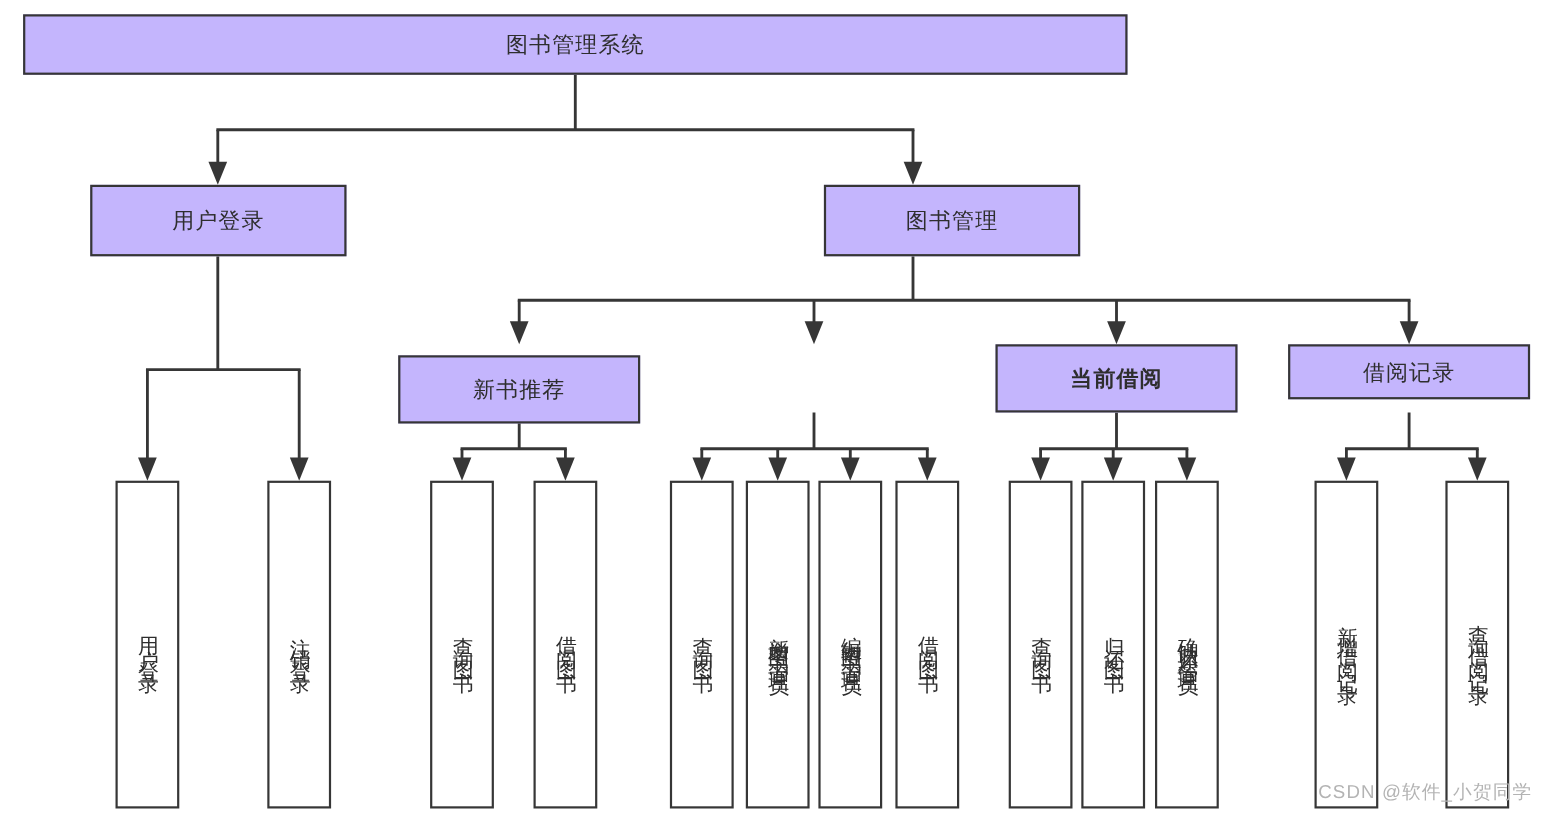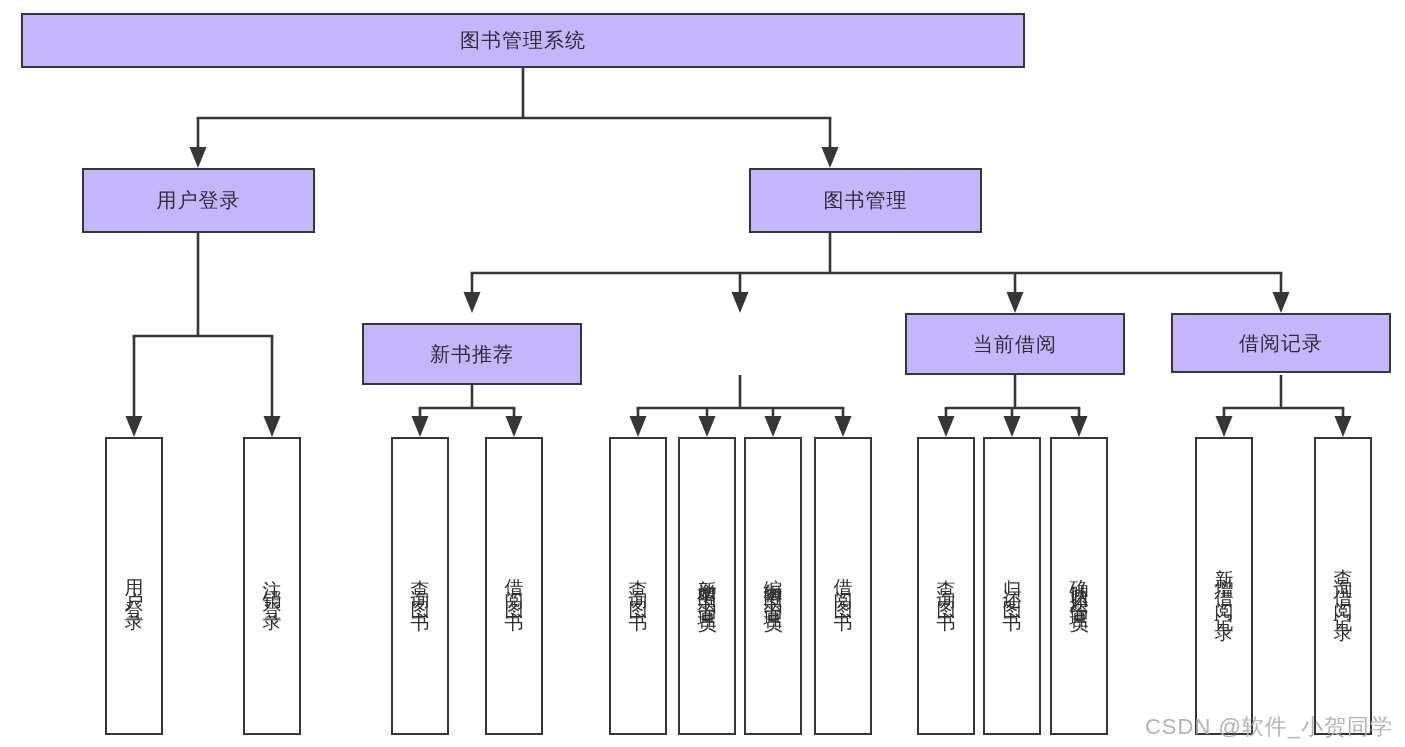--- a/index.html
+++ b/index.html
@@ -31,22 +31,22 @@
     display:flex;align-items:center;justify-content:center;
     writing-mode:vertical-rl;
     font-size:19px;
     color:var(--text,#2e2e2e);
     z-index:2;
   }
   .leaf.short{letter-spacing:11px;}
   .leaf.long{letter-spacing:5px;}
   .watermark{
     position:absolute;
-    right:12px;bottom:5px;
-    font-size:22px;
+    right:12px;bottom:16px;
+    font-size:17px;
     letter-spacing:1px;
     color:var(--wm,#b3b3b3);
     z-index:3;
     white-space:nowrap;
   }
 </style>
 </head>
 <body>
 
 <div class="canvas">
@@ -113,24 +113,24 @@
   <div class="node" style="left:82px;top:168px;width:233px;height:65px;">
     <span>用户登录</span>
   </div>
   <div class="node" style="left:713px;top:168px;width:233px;height:65px;margin-left:36px;">
     <span>图书管理</span>
   </div>
 
   <div class="node" style="left:362px;top:323px;width:220px;height:62px;">
     <span>新书推荐</span>
   </div>
-  <div class="node" style="left:905px;top:313px;width:220px;height:62px;">
+  <div class="node" style="left:905px;top:313px;width:220px;height:62px;font-weight:bold;">
     <span>当前借阅</span>
   </div>
-  <div class="node" style="left:1171px;top:313px;width:220px;height:60px;">
+  <div class="node" style="left:1171px;top:313px;width:220px;height:50px;">
     <span>借阅记录</span>
   </div>
 
   <div class="leaf short" style="left:105px;">用户登录</div>
   <div class="leaf short" style="left:243px;">注销登录</div>
 
   <div class="leaf short" style="left:391px;">查询图书</div>
   <div class="leaf short" style="left:485px;">借阅图书</div>
 
   <div class="leaf short" style="left:609px;">查询图书</div>

